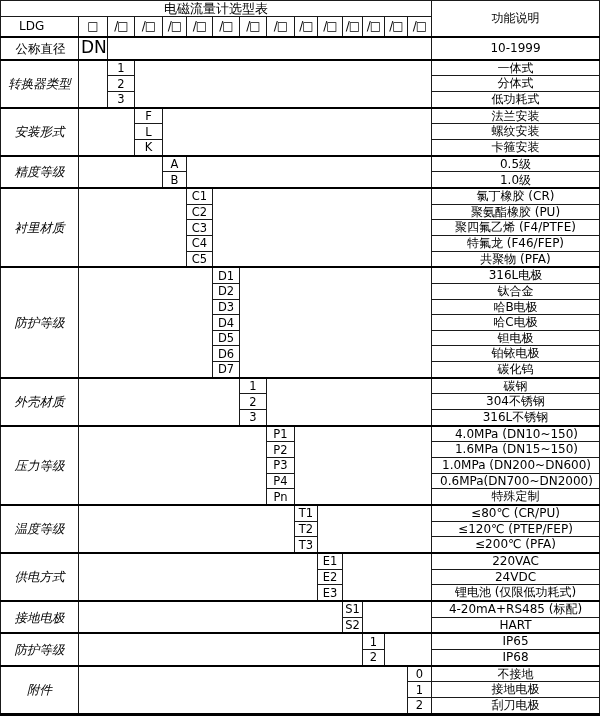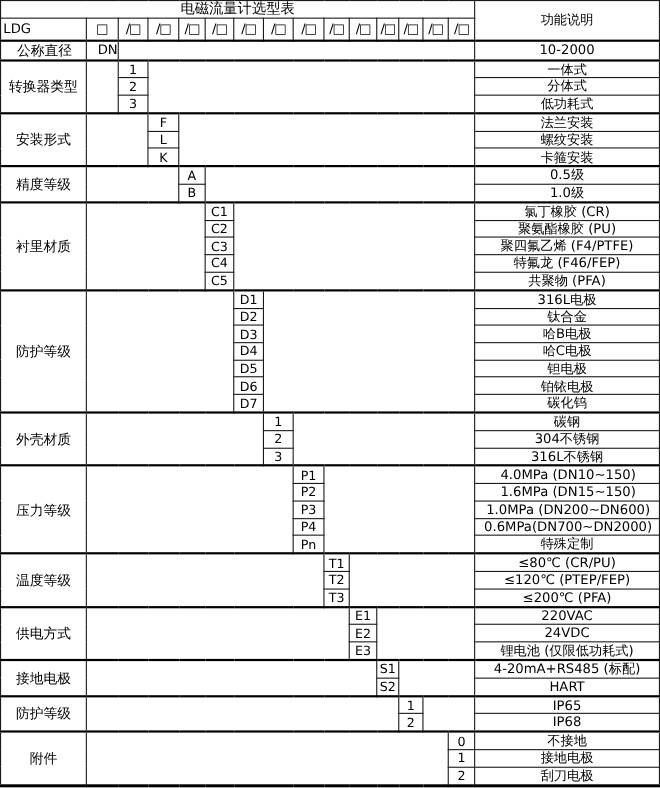--- a/index.html
+++ b/index.html
@@ -6,26 +6,26 @@
   body{font-family:"DejaVu Sans","Liberation Sans",sans-serif;color:#000;}
   table.sel{
     width:600px;height:716px;table-layout:fixed;border-collapse:collapse;
     border:1px solid #000;border-bottom:3px solid #000;
   }
   td{border:1px solid #1a1a1a;padding:0;text-align:center;vertical-align:middle;
      font-size:12px;line-height:1.05;overflow:hidden;white-space:nowrap;}
   tr.block-start td{border-top:2px solid #000;}
   td.title{font-size:13px;height:15px;}
   tr.ldg-row td{height:19px;font-size:12px;}
-  td.ldg{text-align:left;padding-left:2px;font-size:13px;margin-top:34px;}
+  td.ldg{text-align:left;padding-left:18px;font-size:13px;margin-top:34px;}
   td.fh{font-size:12px;}
-  td.cat{font-size:12.5px;}
+  td.cat{font-size:12.5px;font-style:italic;}
   td.cat-left{text-align:center;padding-left:2px;font-size:12.5px;}
   td.code{font-size:11.5px;}
-  td.code-left{text-align:right;padding-left:2px;font-size:12px;}
+  td.code-left{text-align:left;padding-left:2px;font-size:17px;}
   td.func{font-size:12px;}
   td.fl{text-align:center;padding-left:2px;}
   td.slot{font-size:11px;letter-spacing:-1px;}
 </style>
 </head>
 <body>
 
 <table class="sel">
   <colgroup>
     <col style="width:78px">
@@ -67,21 +67,21 @@
     <td class="slot">/□</td>
     <td class="slot">/□</td>
     <td class="slot">/□</td>
     <td class="slot">/□</td>
   </tr>
 
   <tr class="block-start">
     <td class="cat-left">公称直径</td>
     <td class="code-left">DN</td>
     <td class="blank" colspan="13"></td>
-    <td class="func">10-2000</td>
+    <td class="func">10-1999</td>
   </tr>
 
   <tr class="block-start">
     <td class="cat" rowspan="3">转换器类型</td>
     <td class="blank" rowspan="3" colspan="1"></td>
     <td class="code">1</td>
     <td class="blank" rowspan="3" colspan="12"></td>
     <td class="func">一体式</td>
   </tr>
   <tr>

